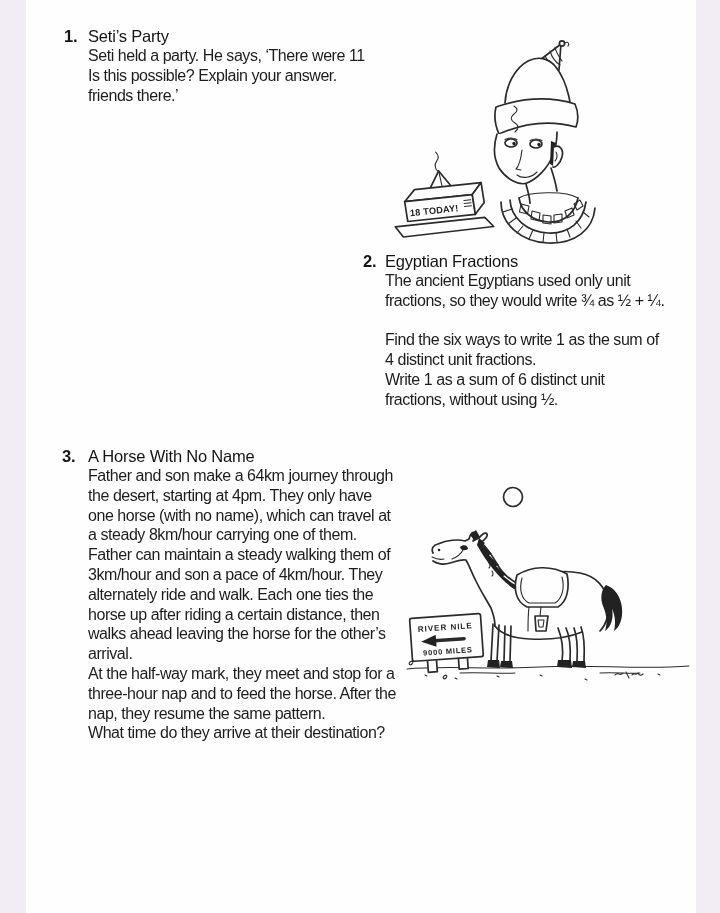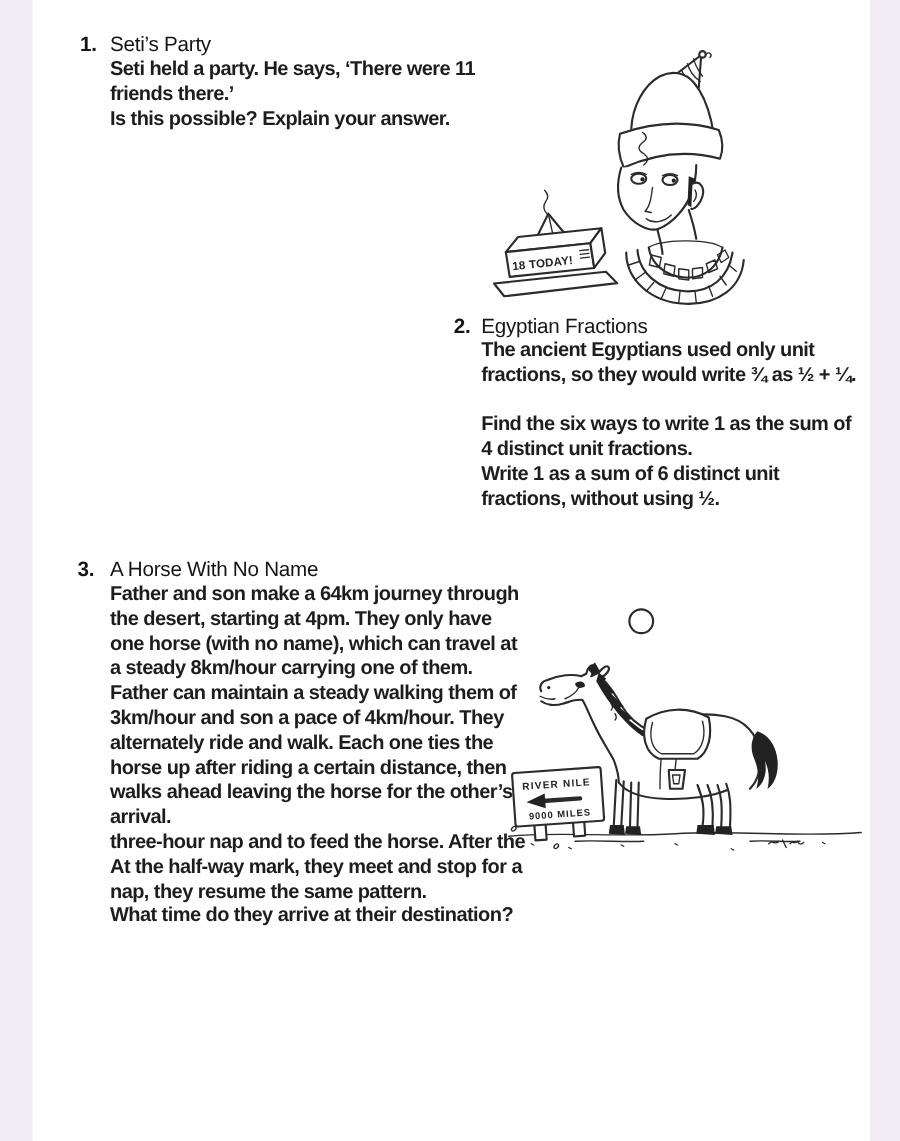--- a/index.html
+++ b/index.html
@@ -2,21 +2,21 @@
 <html><head>
 <meta charset="utf-8">
 <style>
   html,body{margin:0;padding:0;}
   body{font-family:"Liberation Sans",sans-serif;}
   .stage{position:relative;width:720px;height:913px;background:#f2edf5;overflow:hidden;}
   .paper{position:absolute;left:26px;top:0;width:670px;height:913px;background:#fefefe;}
   .prob{position:absolute;color:#1d1d1d;}
   .title-row{display:flex;font-weight:bold;font-size:16.5px;letter-spacing:-0.2px;line-height:20px;color:#151515;}
   .title-row h2{margin:0;font-size:16.5px;line-height:20px;font-weight:normal;}
-  .body{font-size:16px;letter-spacing:-0.45px;font-weight:bold;}
+  .body{font-size:16px;letter-spacing:-0.45px;}
   .pline{line-height:19.8px;min-height:19.8px;white-space:nowrap;}
   .p1{left:38px;top:26px;}
   .p1 .num{width:24px;}  .p1 .body{padding-left:24px;}
   .p2{left:337px;top:251px;}
   .p2 .num{width:22px;}  .p2 .body{padding-left:22px;}
   .p3{left:36px;top:446px;}
   .p3 .num{width:26px;}  .p3 .body{padding-left:26px;}
   .illus{position:absolute;}
   .ph{left:359px;top:40px;}
   .ho{left:374px;top:475px;}
@@ -33,22 +33,22 @@
 <div class="stage">
   <div class="paper">
 
     <section class="prob p1">
       <div class="title-row">
         <span class="num">1.</span>
         <h2>Seti’s Party</h2>
       </div>
       <div class="body">
         <div class="pline">Seti held a party. He says, ‘There were 11</div>
+        <div class="pline">Is this possible? Explain your answer.</div>
         <div class="pline">friends there.’</div>
-        <div class="pline">Is this possible? Explain your answer.</div>
       </div>
     </section>
 
     <svg class="illus ph" width="240" height="215" viewBox="0 0 240 215">
 
       <g class="ink" transform="rotate(-6 55 163)">
         <path class="thin" d="M56,112 q4,5 0,9 q-4,5 0,10"></path>
         <path class="fillw" d="M57,131 L75,158 L40,158 Z"></path>
         <path class="thin" d="M57,131 L60,158"></path>
         <path class="fillw" d="M20,158 L31,147 L98,147 L88,158 Z"></path>
@@ -119,22 +119,22 @@
         <div class="pline">Father and son make a 64km journey through</div>
         <div class="pline">the desert, starting at 4pm. They only have</div>
         <div class="pline">one horse (with no name), which can travel at</div>
         <div class="pline">a steady 8km/hour carrying one of them.</div>
         <div class="pline">Father can maintain a steady walking them of</div>
         <div class="pline">3km/hour and son a pace of 4km/hour. They</div>
         <div class="pline">alternately ride and walk. Each one ties the</div>
         <div class="pline">horse up after riding a certain distance, then</div>
         <div class="pline">walks ahead leaving the horse for the other’s</div>
         <div class="pline">arrival.</div>
+        <div class="pline">At the half-way mark, they meet and stop for a</div>
         <div class="pline">three-hour nap and to feed the horse. After the</div>
-        <div class="pline">At the half-way mark, they meet and stop for a</div>
         <div class="pline">nap, they resume the same pattern.</div>
         <div class="pline">What time do they arrive at their destination?</div>
       </div>
     </section>
 
     <svg class="illus ho" width="296" height="228" viewBox="0 0 296 228">
       <circle class="ink fillw" cx="113" cy="22" r="9.5"></circle>
 
       <g class="ink thin">
         <path d="M7,194 C45,190 90,195 140,192 C190,189 240,195 289,191"></path>

